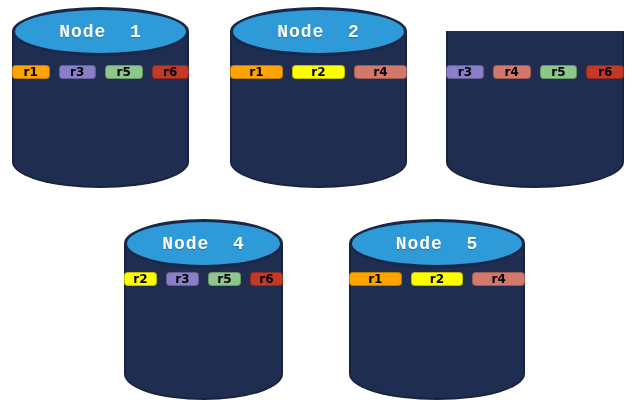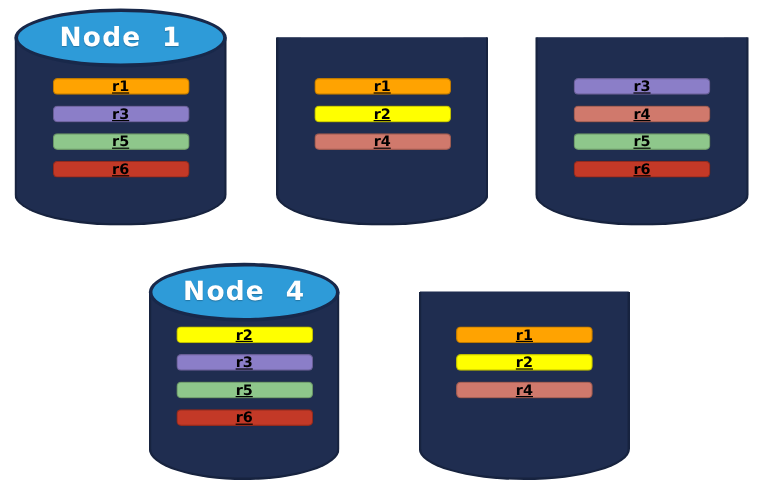--- a/index.html
+++ b/index.html
@@ -42,35 +42,35 @@
     border: 3px solid #18284A;
     border-radius: 50%;
     box-sizing: border-box;
     display: flex;
     align-items: center;
     justify-content: center;
   }
   .node-label {
     color: #ffffff;
     font-weight: bold;
-    font-size: 22px;
+    font-size: 18px;
     letter-spacing: 1px;
     white-space: pre;
     text-shadow: 0 1px 1px rgba(0,0,0,0.25);
+    font-family: Liberation Mono, monospace;
   }
   
   .bars {
     position: absolute;
     left: 0;
     right: 0;
     display: flex;
-    flex-direction: column;
+    flex-direction: row;
     align-items: center;
     gap: 9px;
-    text-decoration: underline;
   }
   .row-top .bars    { top: 58px; }
   .row-bottom .bars { top: 53px; }
   .bar {
     width: 114px;
     height: 14px;
     border-radius: 4px;
     border: 1px solid rgba(0,0,0,0.25);
     box-sizing: border-box;
     display: flex;
@@ -95,20 +95,23 @@
     <div class="bars">
         <div class="bar" style="background: rgb(255, 163, 1);">r1</div>
         <div class="bar" style="background: rgb(139, 126, 200);">r3</div>
         <div class="bar" style="background: rgb(142, 199, 139);">r5</div>
         <div class="bar" style="background: rgb(195, 57, 39);">r6</div>
       </div>
   </div>
 
   <div class="node row-top" style="left:230px; top:7px; width:177px; height:181px;">
     <div class="cyl-body"></div>
+    <div class="cyl-top">
+      <span class="node-label">Node  2</span>
+    </div>
     <div class="bars">
         <div class="bar" style="background: rgb(255, 163, 1);">r1</div>
         <div class="bar" style="background: rgb(255, 255, 0);">r2</div>
         <div class="bar" style="background: rgb(208, 121, 108);">r4</div>
       </div>
   </div>
 
   <div class="node row-top" style="left:446px; top:7px; width:178px; height:181px;">
     <div class="cyl-body"></div>
     <div class="bars">
@@ -127,20 +130,23 @@
     <div class="bars">
         <div class="bar" style="background: rgb(255, 255, 0);">r2</div>
         <div class="bar" style="background: rgb(139, 126, 200);">r3</div>
         <div class="bar" style="background: rgb(142, 199, 139);">r5</div>
         <div class="bar" style="background: rgb(195, 57, 39);">r6</div>
       </div>
   </div>
 
   <div class="node row-bottom" style="left:349px; top:219px; width:176px; height:181px;">
     <div class="cyl-body"></div>
+    <div class="cyl-top">
+      <span class="node-label">Node  5</span>
+    </div>
     <div class="bars">
         <div class="bar" style="background: rgb(255, 163, 1);">r1</div>
         <div class="bar" style="background: rgb(255, 255, 0);">r2</div>
         <div class="bar" style="background: rgb(208, 121, 108);">r4</div>
       </div>
   </div>
 
 </div>
 
 </body></html>

